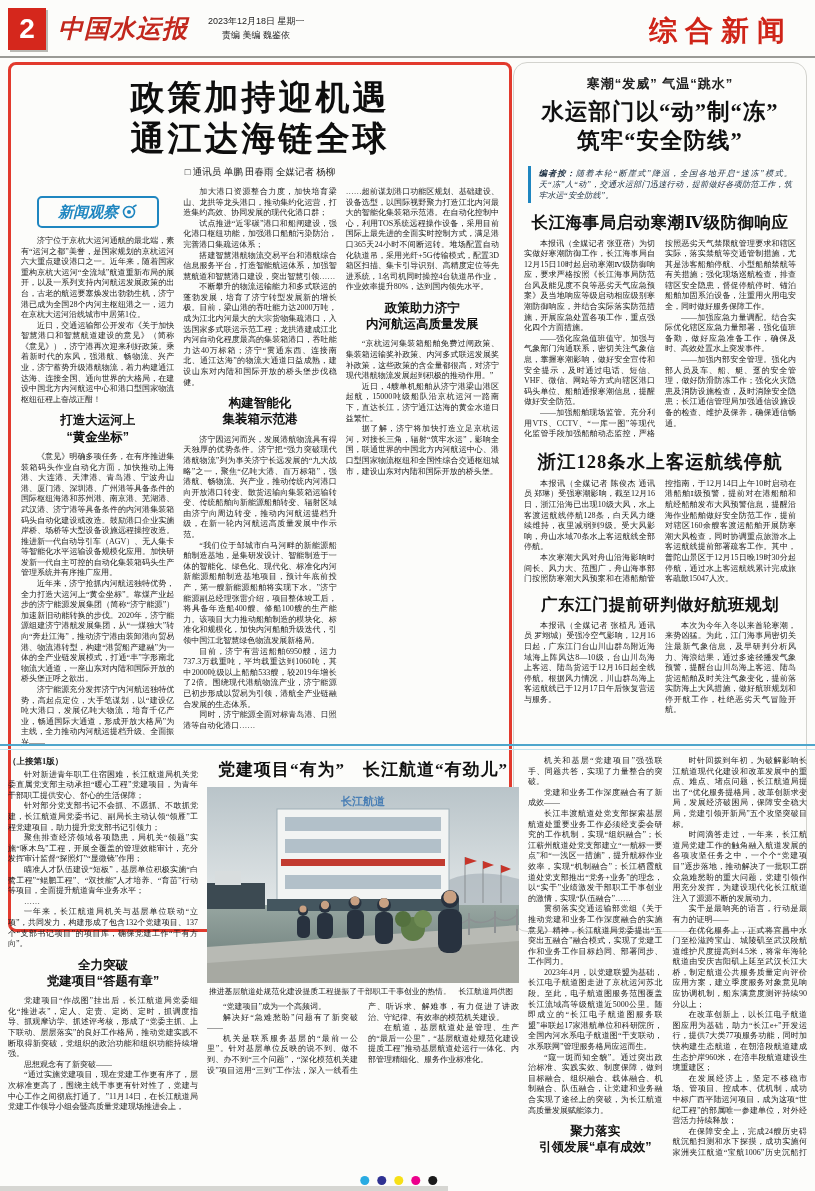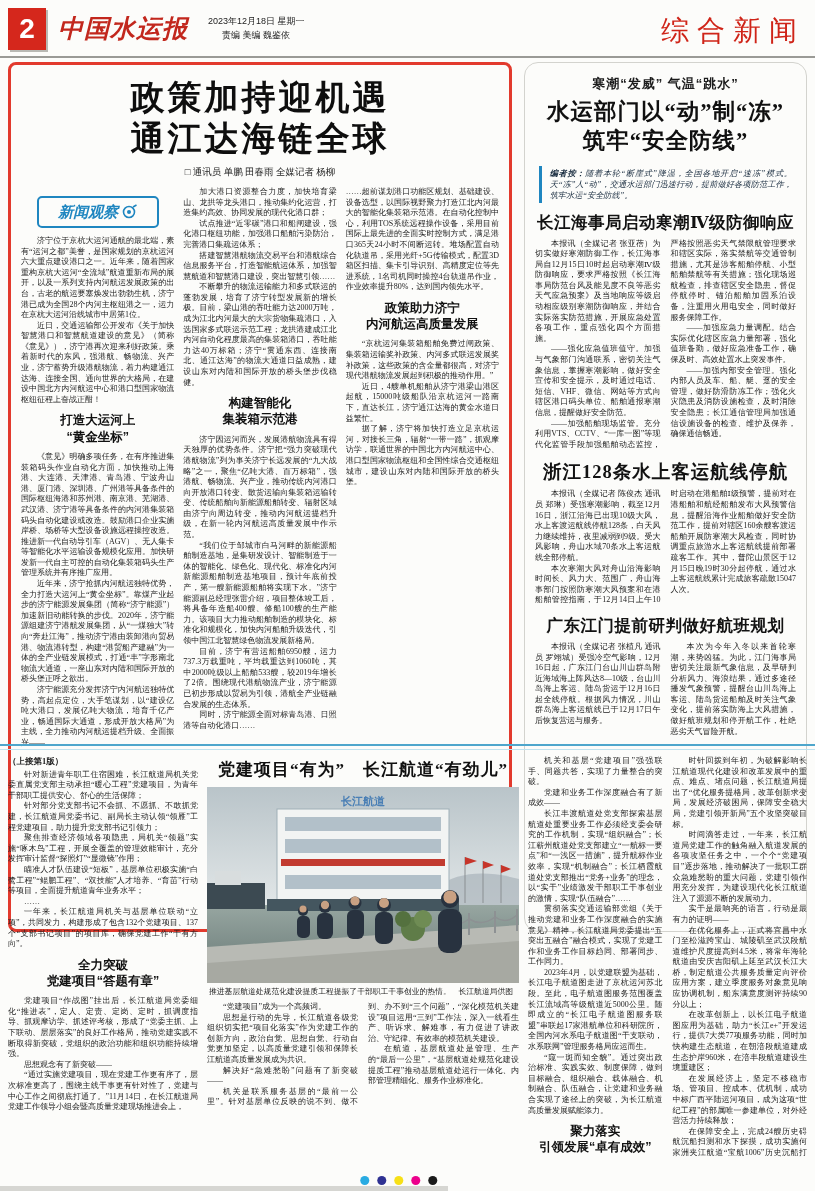--- a/index.html
+++ b/index.html
@@ -8,25 +8,25 @@
   
   .hdr{position:absolute;top:8px;left:8px;right:8px;height:46px;}
   .pagenum{position:absolute;left:0;top:0;width:38px;height:42px;background:#d5271c;color:#fff;
            font-family:"Liberation Sans",sans-serif;font-weight:700;font-size:28px;line-height:42px;
            text-align:center;box-shadow:2px 2px 0 #b9b9b4;}
   .masthead{position:absolute;left:50px;top:4px;font-size:25px;font-weight:700;font-style:italic;
             color:#c2271d;letter-spacing:1px;font-family:"Liberation Serif",serif;}
   .dateblk{position:absolute;left:200px;top:6px;font-size:9px;line-height:14px;color:#222;
            font-family:"Liberation Sans",sans-serif;}
   .dateblk .l2{padding-left:14px;}
-  .sectitle{position:absolute;right:2px;top:4px;font-size:28px;font-weight:400;color:#cf2418;
+  .sectitle{position:absolute;right:14px;top:4px;font-size:28px;font-weight:700;color:#cf2418;
             letter-spacing:8px;font-family:"Liberation Sans",sans-serif;margin-left:20px;}
   .hdr-rule{position:absolute;top:56px;left:0;right:0;border-top:2px solid #9a9a96;}
   
-  .top{position:absolute;top:62px;left:8px;right:8px;height:870px;display:flex;gap:12px;}
+  .top{position:absolute;top:62px;left:8px;right:8px;height:870px;display:flex;gap:1px;}
   .leadbox{width:478px;border:3px solid #e23a2d;border-radius:8px;padding:6px 10px;overflow:hidden;}
   .lead-h1{margin:6px 0 2px;text-align:center;font-family:"Liberation Sans","DejaVu Sans",sans-serif;
            font-weight:900;font-size:34px;line-height:1.22;letter-spacing:3px;color:#0e0e0e;}
   .byline{text-align:center;font-size:9.5px;margin:6px 0 8px;color:#222;}
   .leadcols{display:flex;gap:9px;height:560px;overflow:hidden;}
   .lcol{flex:1;font-size:8px;line-height:10.6px;text-align:justify;overflow:hidden;}
   .badge{width:118px;height:28px;border:2px solid #1f86c0;border-radius:5px;margin:9px auto 8px;
          display:flex;align-items:center;justify-content:center;gap:3px;color:#1f86c0;
          font-family:"Liberation Sans",sans-serif;font-weight:700;font-style:italic;font-size:15px;}
   .para{margin:0;text-indent:2em;}
@@ -136,21 +136,21 @@
           <div class="noindent-first">
               <p class="para">……超前谋划港口功能区规划、基础建设、设备选型，以国际视野聚力打造江北内河最大的智能化集装箱示范港。在自动化控制中心，利用TOS系统远程操作设备，采用目前国际上最先进的全面实时控制方式，满足港口365天24小时不间断运转。堆场配置自动化轨道吊，采用光纤+5G传输模式，配置3D箱区扫描、集卡引导识别、高精度定位等先进系统，1名司机同时操控4台轨道吊作业，作业效率提升80%，达到国内领先水平。</p>
             </div>
           <h3 class="subhead">
             <span>政策助力济宁</span><br>
             <span>内河航运高质量发展</span>
           </h3>
           <div>
               <p class="para">“京杭运河集装箱船舶免费过闸政策、集装箱运输奖补政策、内河多式联运发展奖补政策，这些政策的含金量都很高，对济宁现代港航物流发展起到积极的推动作用。”</p>
               <p class="para">近日，4艘单机船舶从济宁港梁山港区起航，15000吨级船队沿京杭运河一路南下，直达长江，济宁通江达海的黄金水道日益繁忙。</p>
-              <p class="para">据了解，济宁将加快打造立足京杭运河，对接长三角，辐射“一带一路”，抓观摩访学，联通世界的中国北方内河航运中心、港口型国家物流枢纽和全国性综合交通枢纽城市，建设山东对内陆和国际开放的桥头堡。</p>
+              <p class="para">据了解，济宁将加快打造立足京杭运河，对接长三角，辐射“筑牢水运”，影响全国，联通世界的中国北方内河航运中心、港口型国家物流枢纽和全国性综合交通枢纽城市，建设山东对内陆和国际开放的桥头堡。</p>
             </div>
         </div>
       </div>
     </div>
 
     <div class="rblock">
       <div class="kicker">寒潮“发威” 气温“跳水”</div>
       <h2 class="cold-h">
         <span>水运部门以“动”制“冻”</span><br>
         <span>筑牢“安全防线”</span>
@@ -286,21 +286,20 @@
               <circle cx="148" cy="114" r="4.6"></circle>
               <circle cx="177" cy="116" r="5"></circle>
               <circle cx="243" cy="110" r="6.6"></circle>
               <circle cx="96" cy="122" r="3.6"></circle>
           </g>
         </svg>
       </div>
       <p class="caption">推进基层航道处规范化建设提质工程提振了干部职工干事创业的热情。　长江航道局供图</p>
       <div class="twocol">
           <p class="para">“党建项目”成为一个高频词。</p>
-          <p class="para">思想是行动的先导，长江航道各级党组织切实把“项目化落实”作为党建工作的创新方向，政治自觉、思想自觉、行动自觉更加坚定，以高质量党建引领和保障长江航道高质量发展成为共识。</p>
           <p class="para">解决好“急难愁盼”问题有了新突破——</p>
           <p class="para">机关是联系服务基层的“最前一公里”。针对基层单位反映的说不到、做不到、办不到“三个问题”，“深化模范机关建设”项目运用“三到”工作法，深入一线看生产、听诉求、解难事，有力促进了讲政治、守纪律、有效率的模范机关建设。</p>
           <p class="para">在航道，基层航道处是管理、生产的“最后一公里”，“基层航道处规范化建设提质工程”推动基层航道处运行一体化、内部管理精细化、服务作业标准化。</p>
         </div>
     </div>
 
     <div class="bright">
       <div class="twocol">
         <div>
             <p class="para">机关和基层“党建项目”强强联手、同题共答，实现了力量整合的突破。</p>

